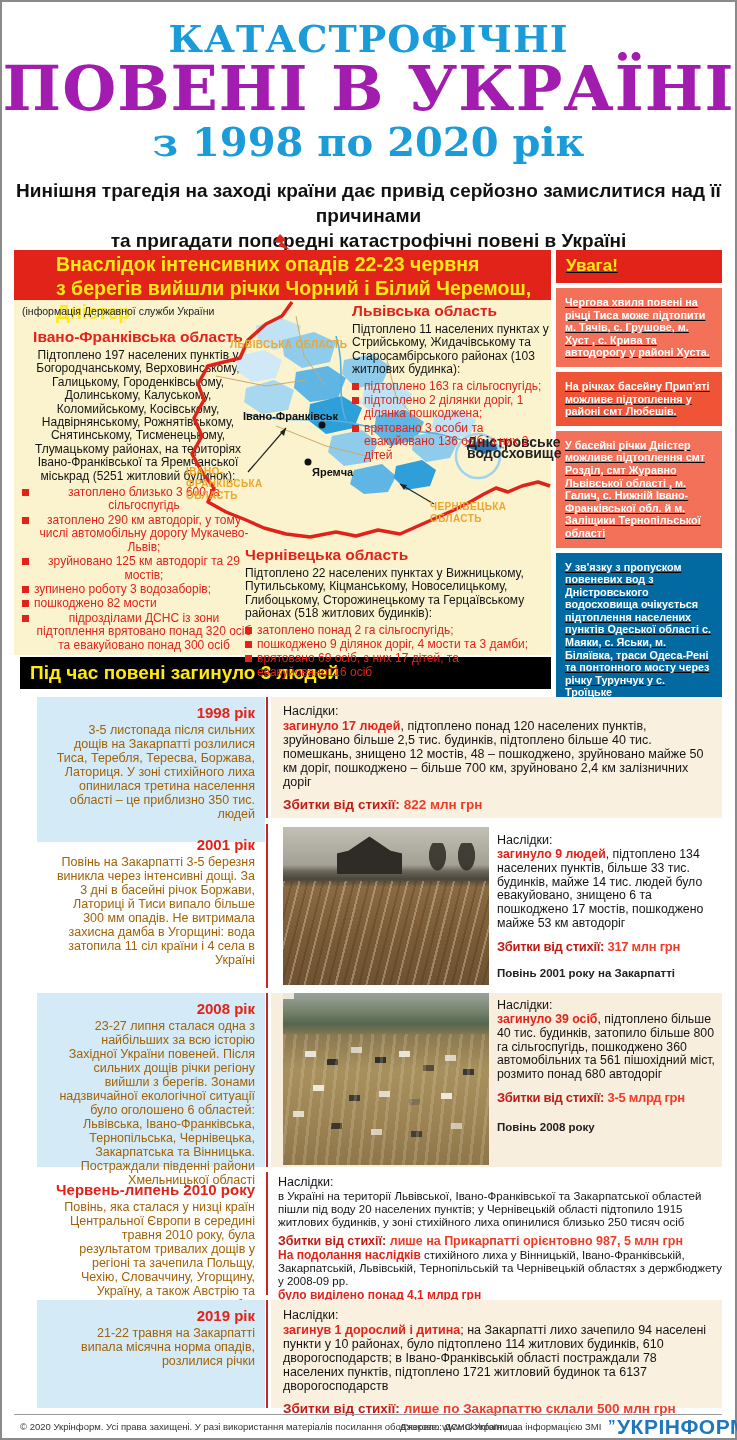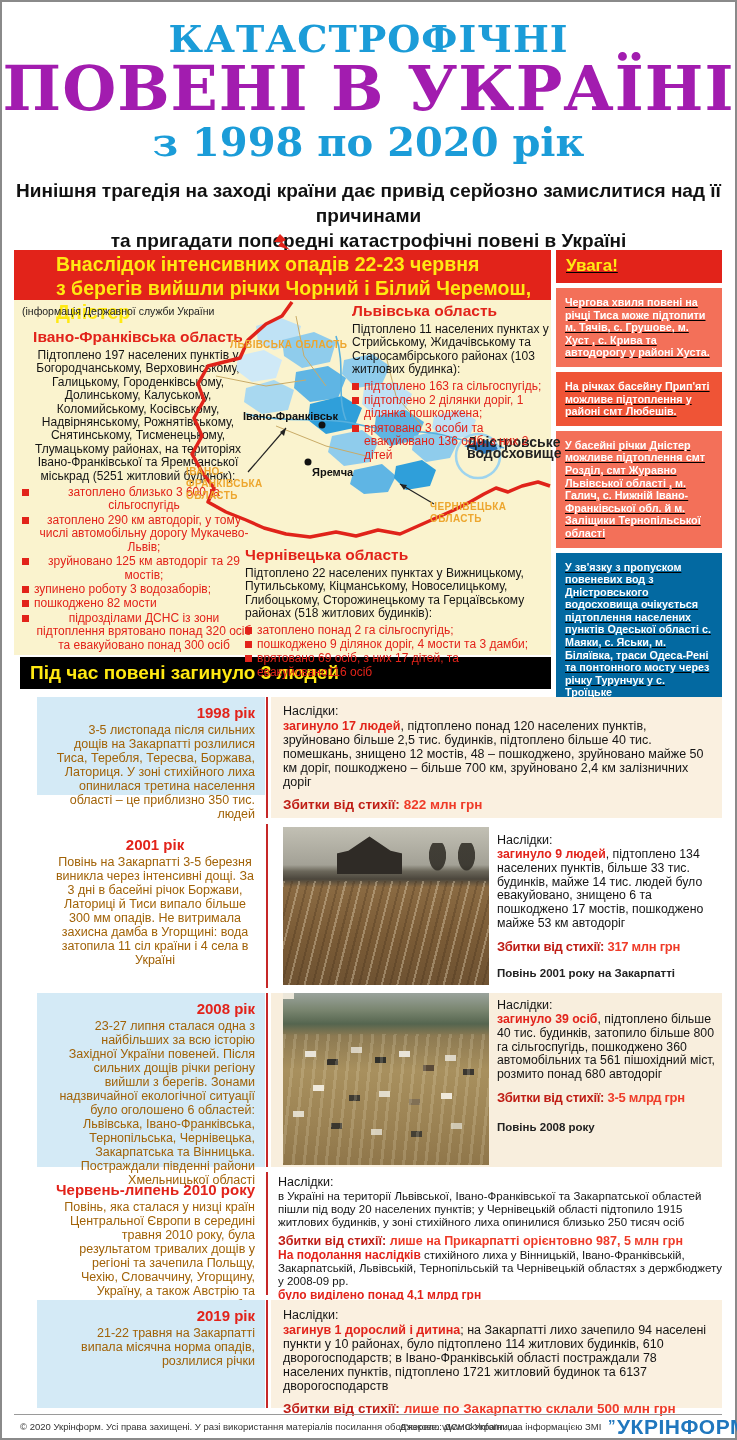--- a/index.html
+++ b/index.html
@@ -69,25 +69,25 @@
   .rcol{box-sizing:border-box;}
   .cream{background:#faf0e0;}
   .cons-label{font-size:12.5px;color:#141414;margin-bottom:1px;}
   .cons{font-size:12.5px;line-height:14px;color:#141414;}
   .deaths{color:#e2231a;font-weight:bold;}
   .damages{margin-top:8px;font-size:13.5px;font-weight:bold;}
   .dmg-label{color:#bf1d15;}
   .dmg-value{color:#ef3b28;}
   .caption{font-size:11.5px;font-weight:bold;color:#222;}
 
-  .r98l{top:697px;height:98px;}
+  .r98l{top:697px;height:145px;}
   .rl98{top:697px;height:121px;}
   .r98r{left:271px;top:697px;width:451px;height:121px;padding:7px 12px;}
 
-  .r01l{top:824px;height:164px;padding-top:12px;text-align:center;}
+  .r01l{top:824px;height:164px;padding-top:12px;}
   .rl01{top:824px;height:164px;}
   .ph01{left:283px;top:827px;width:206px;height:158px;}
   .r01r{left:497px;top:827px;width:226px;height:160px;padding-top:6px;}
   .r01r .cons,.r08r .cons{font-size:12.3px;line-height:13.8px;}
   .r01r .damages,.r08r .damages{font-size:13px;letter-spacing:-.3px;}
   .r01r .caption{margin-top:13px;}
 
   .r08l{top:993px;height:174px;}
   .rl08{top:993px;height:174px;}
   .r08bg{left:271px;top:993px;width:451px;height:174px;background:#f8eedd;}

